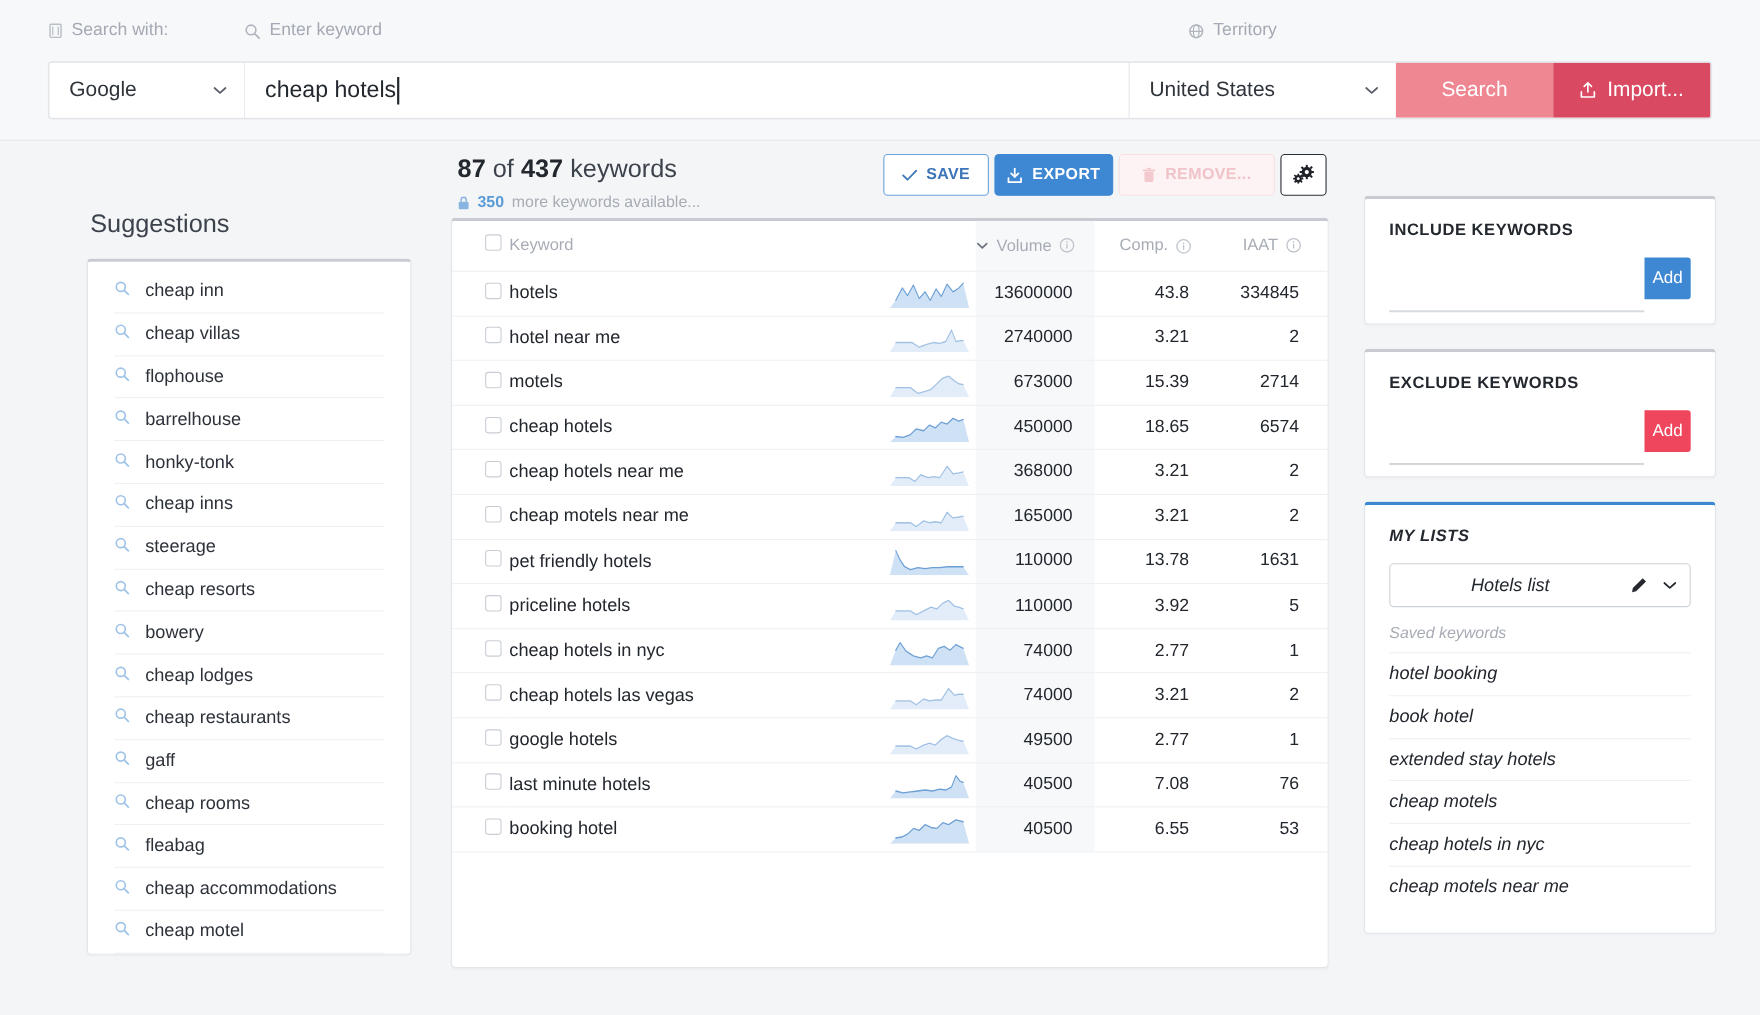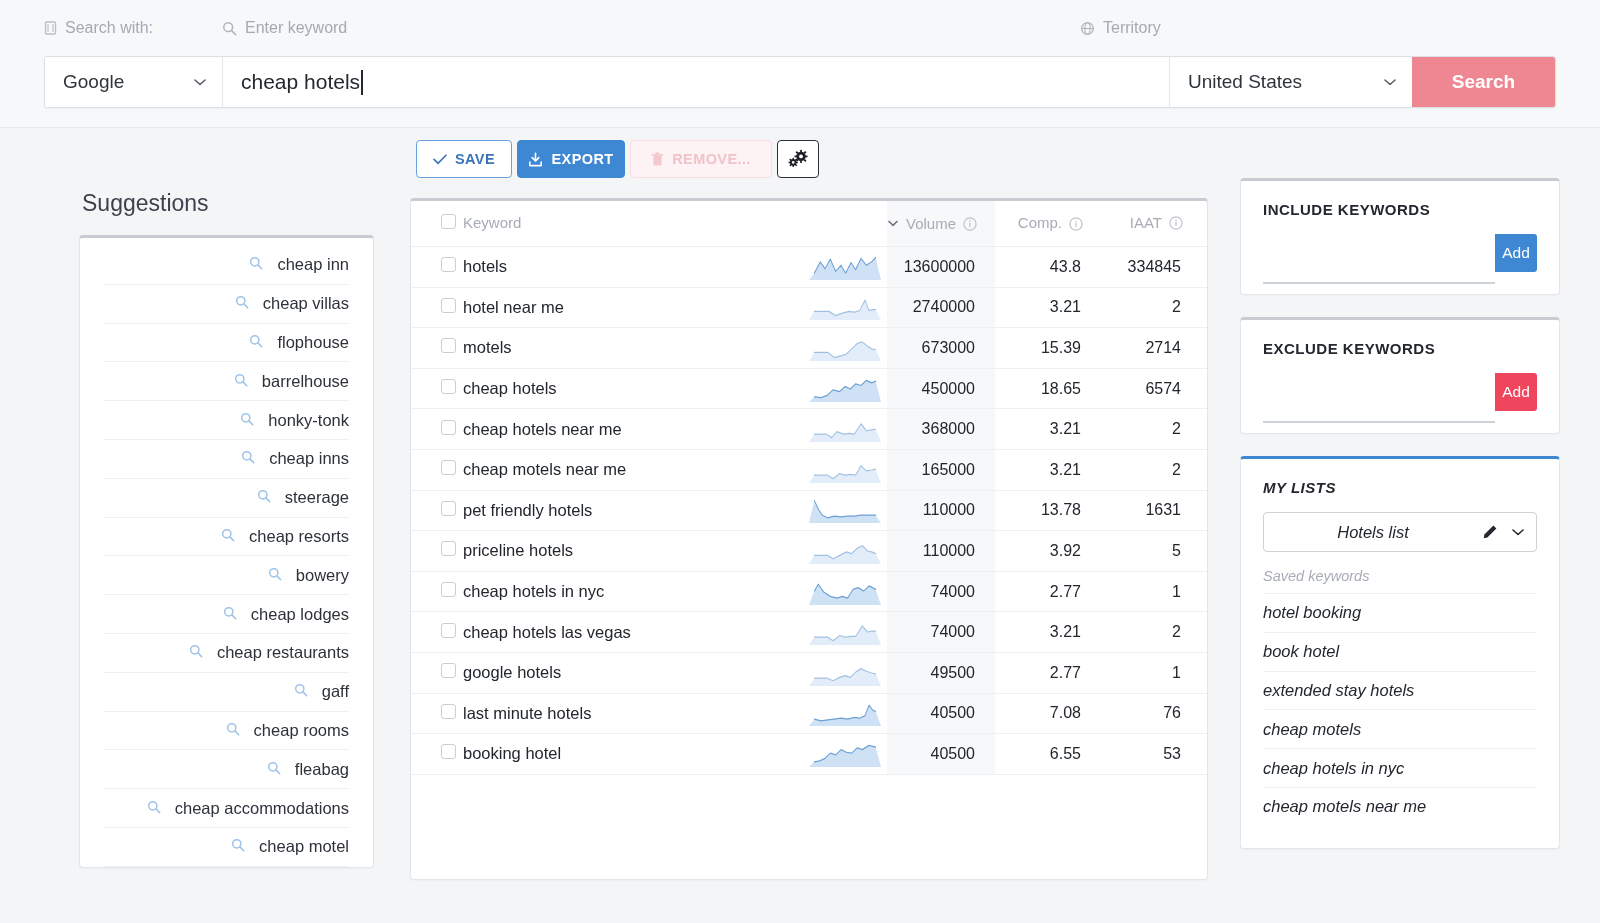--- a/index.html
+++ b/index.html
@@ -75,21 +75,20 @@
     padding: 0 16px 0 18px;
     font-size: 19px; color: #2f343b;
     cursor: pointer; background: #fff;
   }
   .btn-search {
     width: 143px;
     display: flex; align-items: center; justify-content: center;
     background: #ef8793; color: #fff;
     font-size: 19px; border: none; cursor: pointer;
     font-family: inherit;
-    font-weight: bold;
   }
   .btn-import {
     width: 143px;
     display: flex; align-items: center; justify-content: center; gap: 10px;
     background: #d94a62; color: #fff;
     font-size: 19px; border: none; cursor: pointer;
     font-family: inherit;
   }
   .chev { color: #4b5159; }
 
@@ -114,21 +113,20 @@
     border-radius: 4px;
     box-shadow: 0 1px 2px rgba(0,0,0,.03);
   }
   .sugg-list { padding: 0 24px; }
   .sugg-item {
     display: flex; align-items: center; gap: 14px;
     height: 38.8px;
     border-bottom: 1px solid #eef0f3;
     font-size: 16.5px; color: #2d323a;
     cursor: pointer;
-    justify-content: flex-end;
   }
   .sugg-item:first-child { margin-top: 8px; }
   .sugg-ico { color: #9fc3e8; flex: none; }
 
   
   .center-col { flex: 1; padding: 0 32px 0 36px; padding-top: 12px; }
   .center-head {
     display: flex; align-items: flex-start; justify-content: space-between;
     padding: 0 2px 0 6px; height: 58px;
   }
@@ -315,20 +313,30 @@
     </div>
     <div class="territory-select">
       <span>United States</span>
       <span class="chev ico">
         <svg width="12" height="8" viewBox="0 0 12 8">
             <polyline points="1,2 6,6.5 11,2" fill="none" stroke="#5a6069" stroke-width="1.6" stroke-linecap="round" stroke-linejoin="round"></polyline>
           </svg>
       </span>
     </div>
     <button class="btn-search">Search</button>
+    <button class="btn-import">
+      <span class="ico">
+        <svg width="15" height="16" viewBox="0 0 15 16">
+            <polyline points="4.2,4.6 7.5,1.4 10.8,4.6" fill="none" stroke="#fff" stroke-width="1.5" stroke-linecap="round" stroke-linejoin="round"></polyline>
+            <line x1="7.5" y1="1.8" x2="7.5" y2="9.6" stroke="#fff" stroke-width="1.5" stroke-linecap="round"></line>
+            <polyline points="1.6,9.4 1.6,14.2 13.4,14.2 13.4,9.4" fill="none" stroke="#fff" stroke-width="1.5" stroke-linecap="round" stroke-linejoin="round"></polyline>
+          </svg>
+      </span>
+      <span>Import...</span>
+    </button>
   </div>
 </div>
 
 <div class="body-wrap">
 
   <div class="left-col">
     <div class="sugg-title">Suggestions</div>
     <div class="panel">
       <div class="sugg-list" id="sugg-list">
           <div class="sugg-item">
@@ -442,20 +450,38 @@
                 <line x1="8.9" y1="8.9" x2="12.7" y2="12.7" stroke="#9fc3e8" stroke-width="1.6" stroke-linecap="round"></line>
               </svg></span>
             <span>cheap motel</span>
           </div>
         </div>
     </div>
   </div>
 
   <div class="center-col">
     <div class="center-head">
+      <div>
+        <div class="kw-count">
+          <b>87</b>
+          <span>of</span>
+          <b>437</b>
+          <span>keywords</span>
+        </div>
+        <div class="kw-more">
+          <span class="ico">
+            <svg width="11" height="13" viewBox="0 0 11 13">
+                <rect x="1" y="5.3" width="9" height="7" rx="1.2" fill="#8ab4e0"></rect>
+                <path d="M3.2 5.3 V3.6 a2.3 2.3 0 0 1 4.6 0 V5.3" fill="none" stroke="#8ab4e0" stroke-width="1.4"></path>
+              </svg>
+          </span>
+          <b>350</b>
+          <span>more keywords available...</span>
+        </div>
+      </div>
       <div class="head-actions">
         <button class="btn btn-save">
           <span class="ico">
             <svg width="14" height="11" viewBox="0 0 14 11">
                 <polyline points="1,5.4 5,9.4 13,1.2" fill="none" stroke="#3b74b8" stroke-width="1.6" stroke-linecap="round" stroke-linejoin="round"></polyline>
               </svg>
           </span>
           <span>SAVE</span>
         </button>
         <button class="btn btn-export">

